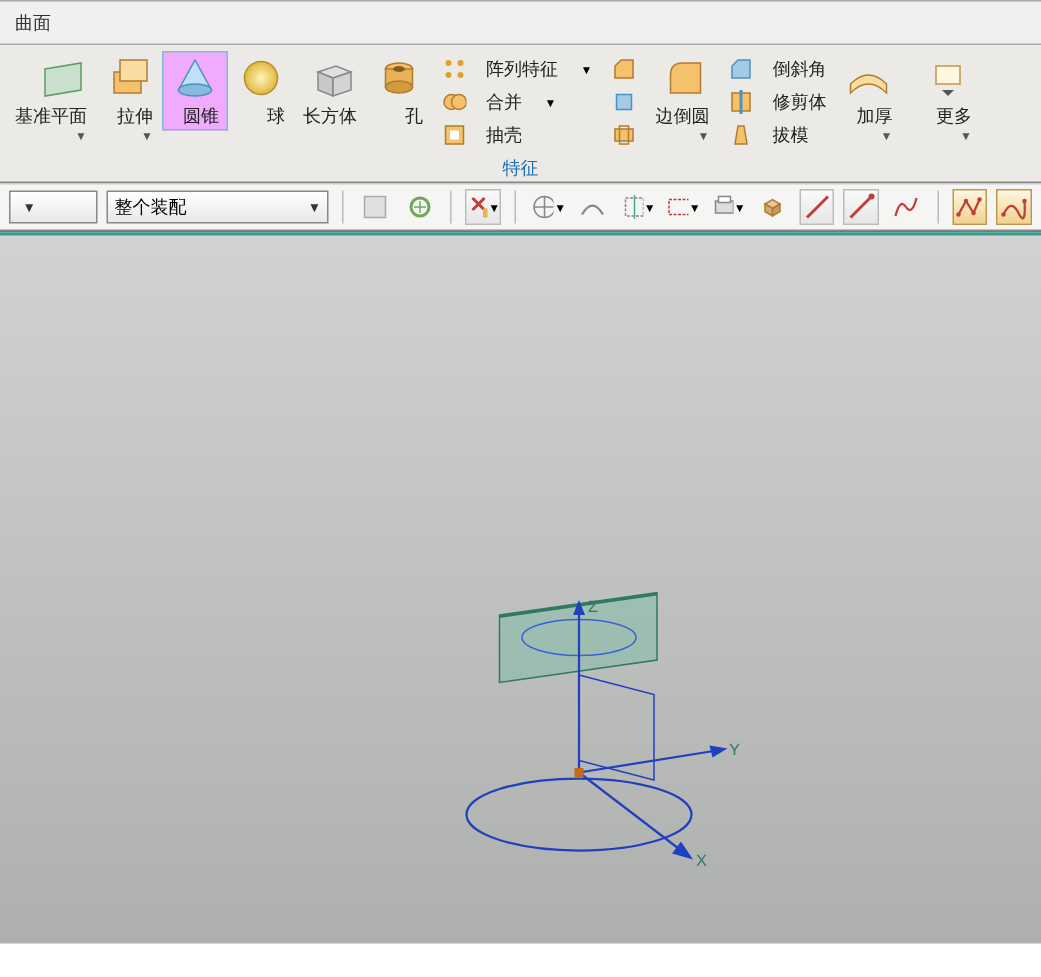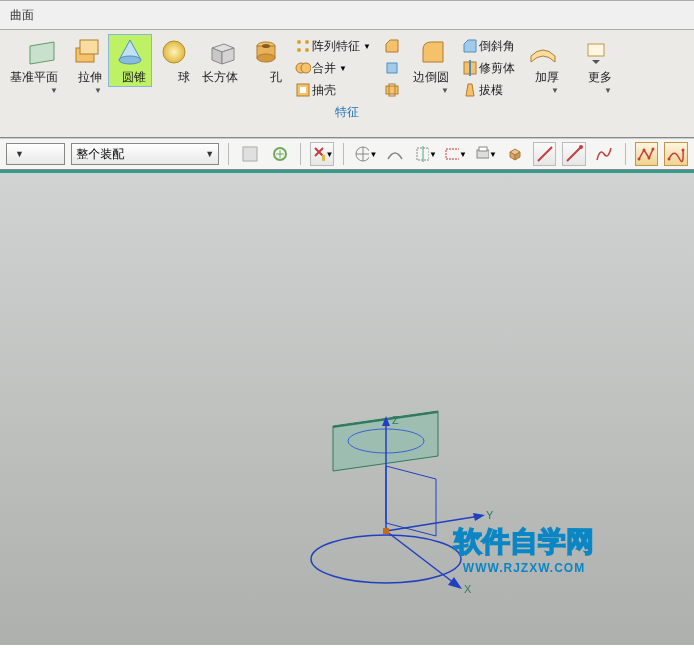--- a/index.html
+++ b/index.html
@@ -2,29 +2,29 @@
 <html><head>
 <meta charset="utf-8">
 <style>
   * { box-sizing: border-box; margin: 0; padding: 0; }
   body { font-family: "Microsoft YaHei", sans-serif; font-size: 12px; background: #fff; width: 694px; height: 651px; overflow: hidden; }
   .tab-bar { height: 30px; background: #f0f0f0; border-top: 1px solid #aaa; border-bottom: 1px solid #aaa; display: flex; align-items: center; padding-left: 10px; }
   .tab-label { color: #333; }
   .ribbon { background: #eceae6; border-bottom: 1px solid #888; padding: 4px 4px 0 4px; }
   .ribbon-row { display: flex; align-items: flex-start; gap: 0; }
   .rbtn { display: flex; flex-direction: column; align-items: flex-end; justify-content: flex-start; padding: 2px 6px 0 6px; min-width: 44px; cursor: pointer; }
-  .rbtn.selected { background: #bef264; border: 1px solid #88b6d6; padding: 1px 5px 0 5px; }
+  .rbtn.selected { background: #f0abfc; border: 1px solid #88b6d6; padding: 1px 5px 0 5px; }
   .rbtn .ico { width: 32px; height: 32px; display:flex; align-items:center; justify-content:center; }
   .rbtn .lbl { font-size: 12px; color: #222; margin-top: 1px; white-space: nowrap; }
   .rbtn .arr { font-size: 8px; color: #555; }
   .stack { display: flex; flex-direction: column; gap: 2px; padding: 2px 4px; }
-  .stack .sitem { display: flex; align-items: center; gap: 0; cursor:pointer; padding:1px 2px;}
+  .stack .sitem { display: flex; align-items: center; gap: 12px; cursor:pointer; padding:1px 2px;}
   .stack .sitem .sico { width: 18px; height: 18px; display:flex; align-items:center; justify-content:center;}
   .stack .sitem .slbl { font-size: 12px; color: #222; white-space:nowrap;}
-  .group-label { text-align: center; color: #1a6fb5; font-size: 12px; padding: 2px 0 16px 0; border-top: 0; }
+  .group-label { text-align: center; color: #1a6fb5; font-size: 12px; padding: 2px 0 0 0; border-top: 0; }
   .toolbar2 { height: 32px; border-top: 1px solid #ccc; border-bottom: 1px solid #888; background: #f5f5f3; display: flex; align-items: center; gap: 6px; padding: 0 6px; }
   .toolbar2 .dd { height: 22px; border: 1px solid #888; background: linear-gradient(#fff,#e8e8e8); display: flex; align-items: center; padding: 0 4px; cursor:pointer;}
   .toolbar2 .dd .darr { font-size: 9px; color: #333; margin-left: 4px;}
   .tb-ico { width: 24px; height: 24px; display:flex; align-items:center; justify-content:center; cursor:pointer;}
   .tb-ico.boxed { background: linear-gradient(#fdf6e0,#f0d38e); border:1px solid #c0964a;}
   .tb-ico.lboxed { border:1px solid #bbb; background:linear-gradient(#fafafa,#e6e6e6);}
   .viewport { position: relative; width: 694px; height: 475px; background: linear-gradient(#d1d3d2, #aeb0ae); border-top:1px solid #2f9a8c;}
   .viewport .border-top { position:absolute; top:0; left:0; right:0; height:2px; background:#379b8b;}
   .watermark { position:absolute; right:100px; bottom:70px; text-align:center;}
   .watermark .wm1{font-size:28px;font-weight:bold;color:#fff;-webkit-text-stroke:1.5px #0b86c4;}
@@ -347,17 +347,13 @@
     <line x1="386" y1="360" x2="480" y2="345" stroke="#2040c0" stroke-width="1.5"></line>
     <polygon points="485,344 473,342 475,350" fill="#2040c0"></polygon>
     <text x="486" y="348" fill="#2f7a60" font-size="11">Y</text>
 
     <line x1="386" y1="360" x2="458" y2="415" stroke="#2040c0" stroke-width="1.5"></line>
     <polygon points="462,418 448,414 454,406" fill="#2040c0"></polygon>
     <text x="464" y="422" fill="#2f7a60" font-size="11">X</text>
 
     <rect x="383" y="357" width="6" height="6" fill="#c46a1a"></rect>
   </svg>
-  <div class="watermark">
-    <div class="wm1">软件自学网</div>
-    <div class="wm2">WWW.RJZXW.COM</div>
-  </div>
 </div>
 
 </body></html>

